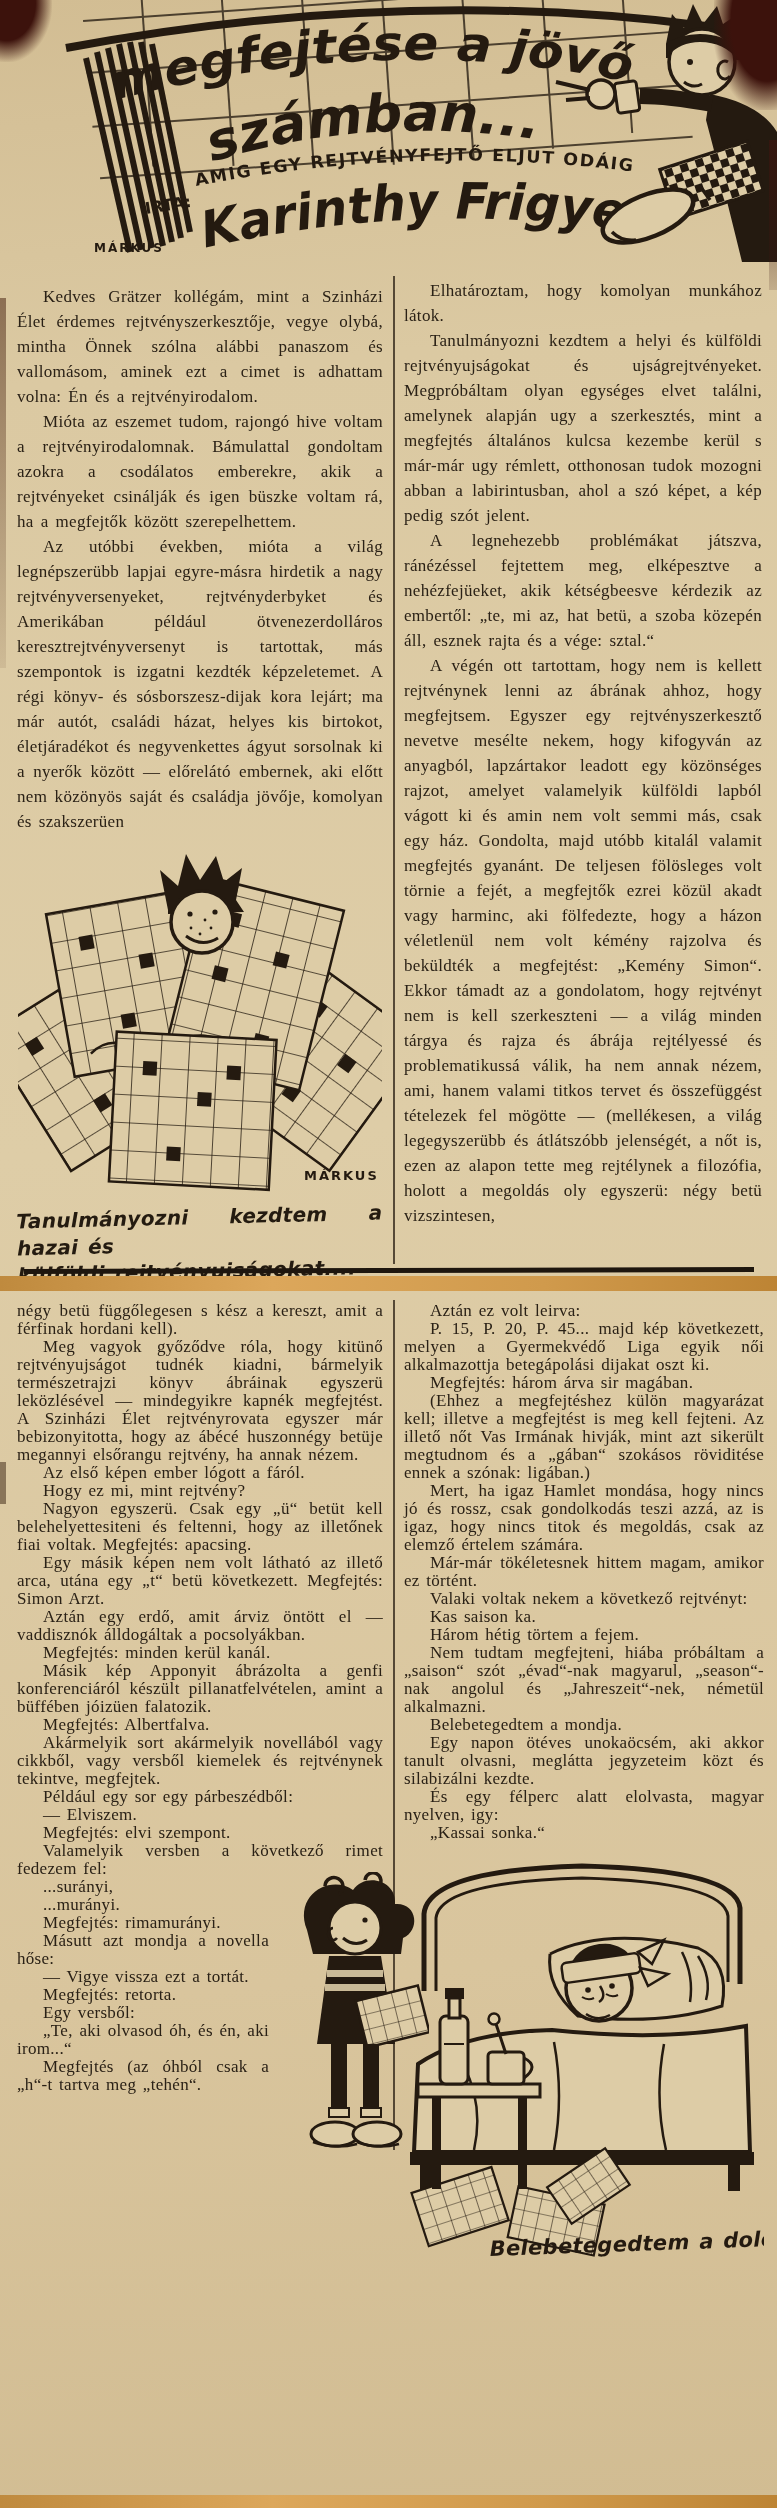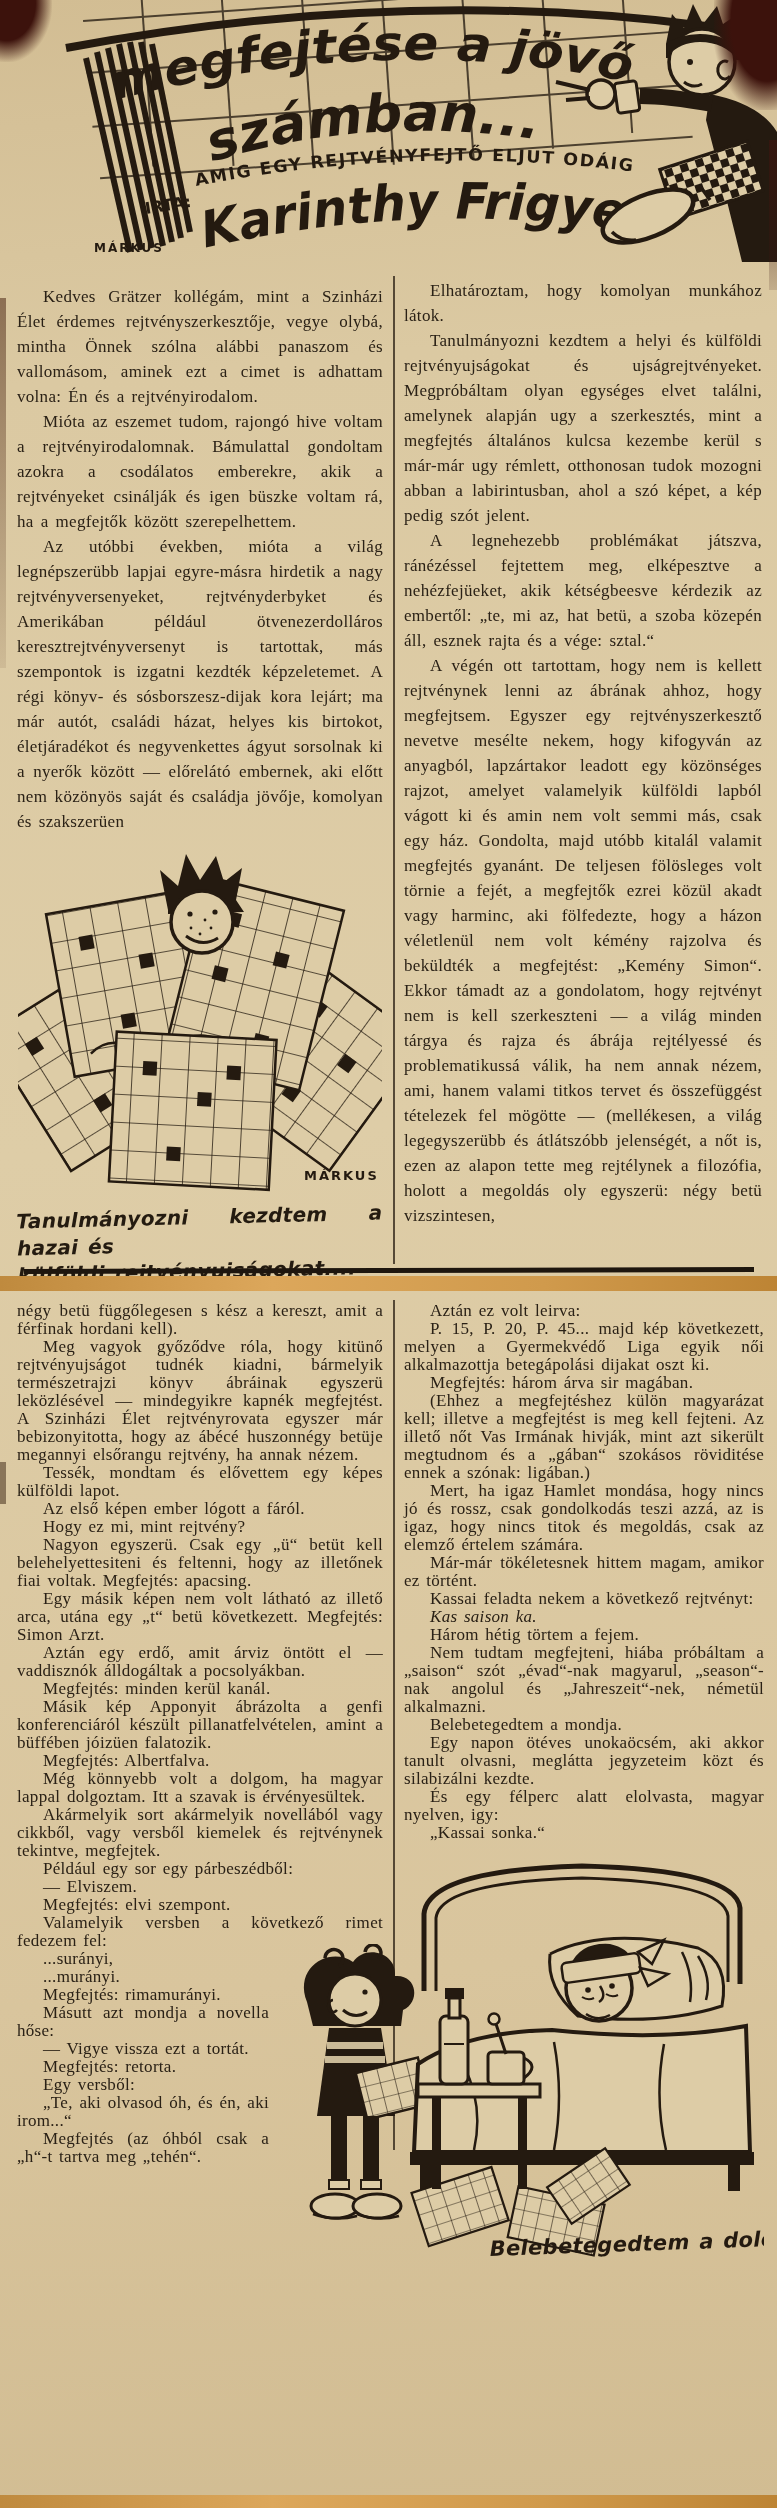--- a/index.html
+++ b/index.html
@@ -8,21 +8,21 @@
     font-family:"Liberation Serif",serif;color:#2a2116;}
   .col{position:absolute;text-align:justify;}
   .top-col{font-size:17px;line-height:25px;letter-spacing:.3px;word-spacing:2.5px;}
   .bot-col{font-size:17px;line-height:18px;letter-spacing:.3px;word-spacing:2px;}
   #top-left{left:17px;top:284px;width:366px;}
   #top-right{left:404px;top:278px;width:358px;}
   #bottom-left{left:17px;top:1302px;width:366px;}
   #bottom-right{left:404px;top:1302px;width:360px;}
   .para{margin:0;text-indent:26px;}
   .para.cont{text-indent:0;}
-  .para.italic{font-style:italic;}
+  .para.italic{}
   .mid-art{display:block;margin:12px auto 2px;}
   .mid-caption{font-family:"DejaVu Sans",sans-serif;font-style:italic;font-weight:bold;
     font-size:20px;line-height:27px;transform:rotate(-1.4deg);margin-top:10px;color:#241b10;}
   .svg-script{font-family:"DejaVu Sans",sans-serif;font-style:italic;font-weight:bold;fill:#241a10;}
   .svg-caps{font-family:"DejaVu Sans",sans-serif;font-weight:bold;fill:#241a10;}
   .hrule{position:absolute;left:24px;top:1268px;width:730px;height:5px;background:#1e160e;transform:rotate(-.15deg);}
   .band{position:absolute;left:0;width:777px;background:linear-gradient(90deg,#bf8a3e,#dca75b 35%,#d09a4c 70%,#bd8434);z-index:3;}
   .band-mid{top:1276px;height:15px;}
   .band-bot{top:2495px;height:13px;}
   .vdiv{position:absolute;width:2px;background:rgba(40,30,18,.75);}
@@ -206,30 +206,28 @@
 
   <div class="hrule"></div>
   <div class="band band-mid"></div>
   <div class="vdiv vdiv-top"></div>
   <div class="vdiv vdiv-bot"></div>
 
   <div class="col bot-col" id="bottom-left">
     <div>
         <p class="para cont">négy betü függőlegesen s kész a kereszt, amit a férfinak hordani kell).</p>
         <p class="para">Meg vagyok győződve róla, hogy kitünő rejtvényujságot tudnék kiadni, bármelyik természetrajzi könyv ábráinak egyszerü leközlésével — mindegyikre kapnék megfejtést. A Szinházi Élet rejtvényrovata egyszer már bebizonyitotta, hogy az ábécé huszonnégy betüje megannyi elsőrangu rejtvény, ha annak nézem.</p>
-        <p class="para">Tessék, mondtam és elővettem egy képes külföldi lapot.</p>
         <p class="para">Az első képen ember lógott a fáról.</p>
         <p class="para">Hogy ez mi, mint rejtvény?</p>
         <p class="para">Nagyon egyszerü. Csak egy „ü“ betüt kell belehelyettesiteni és feltenni, hogy az illetőnek fiai voltak. Megfejtés: apacsing.</p>
         <p class="para">Egy másik képen nem volt látható az illető arca, utána egy „t“ betü következett. Megfejtés: Simon Arzt.</p>
         <p class="para">Aztán egy erdő, amit árviz öntött el — vaddisznók álldogáltak a pocsolyákban.</p>
         <p class="para">Megfejtés: minden kerül kanál.</p>
         <p class="para">Másik kép Apponyit ábrázolta a genfi konferenciáról készült pillanatfelvételen, amint a büffében jóizüen falatozik.</p>
         <p class="para">Megfejtés: Albertfalva.</p>
-        <p class="para">Még könnyebb volt a dolgom, ha magyar lappal dolgoztam. Itt a szavak is érvényesültek.</p>
         <p class="para">Akármelyik sort akármelyik novellából vagy cikkből, vagy versből kiemelek és rejtvénynek tekintve, megfejtek.</p>
         <p class="para">Például egy sor egy párbeszédből:</p>
         <p class="para">— Elviszem.</p>
         <p class="para">Megfejtés: elvi szempont.</p>
         <p class="para">Valamelyik versben a következő rimet fedezem fel:</p>
       </div>
 
     <div class="boyfloat">
       <svg width="152" height="292" viewBox="0 0 152 292">
         <path d="M30,58 C16,22 54,2 76,18 C88,0 120,8 118,32 C140,30 144,58 126,66 L124,82 L36,82 Z" fill="#241a10"></path>
@@ -267,21 +265,21 @@
   </div>
 
   <div class="col bot-col" id="bottom-right">
     <div>
         <p class="para">Aztán ez volt leirva:</p>
         <p class="para">P. 15, P. 20, P. 45... majd kép következett, melyen a Gyermekvédő Liga egyik női alkalmazottja betegápolási dijakat oszt ki.</p>
         <p class="para">Megfejtés: három árva sir magában.</p>
         <p class="para">(Ehhez a megfejtéshez külön magyarázat kell; illetve a megfejtést is meg kell fejteni. Az illető nőt Vas Irmának hivják, mint azt sikerült megtudnom és a „gában“ szokásos röviditése ennek a szónak: ligában.)</p>
         <p class="para">Mert, ha igaz Hamlet mondása, hogy nincs jó és rossz, csak gondolkodás teszi azzá, az is igaz, hogy nincs titok és megoldás, csak az elemző értelem számára.</p>
         <p class="para">Már-már tökéletesnek hittem magam, amikor ez történt.</p>
-        <p class="para">Kassai feladta nekem a következő rejtvényt:</p>
+        <p class="para">Valaki voltak nekem a következő rejtvényt:</p>
         <p class="para italic">Kas saison ka.</p>
         <p class="para">Három hétig törtem a fejem.</p>
         <p class="para">Nem tudtam megfejteni, hiába próbáltam a „saison“ szót „évad“-nak magyarul, „season“-nak angolul és „Jahreszeit“-nek, németül alkalmazni.</p>
         <p class="para">Belebetegedtem a mondja.</p>
         <p class="para">Egy napon ötéves unokaöcsém, aki akkor tanult olvasni, meglátta jegyzeteim közt és silabizálni kezdte.</p>
         <p class="para">És egy félperc alatt elolvasta, magyar nyelven, igy:</p>
         <p class="para">„Kassai sonka.“</p>
       </div>
 
     <svg class="bed-art" width="362" height="418" viewBox="0 0 362 418">

